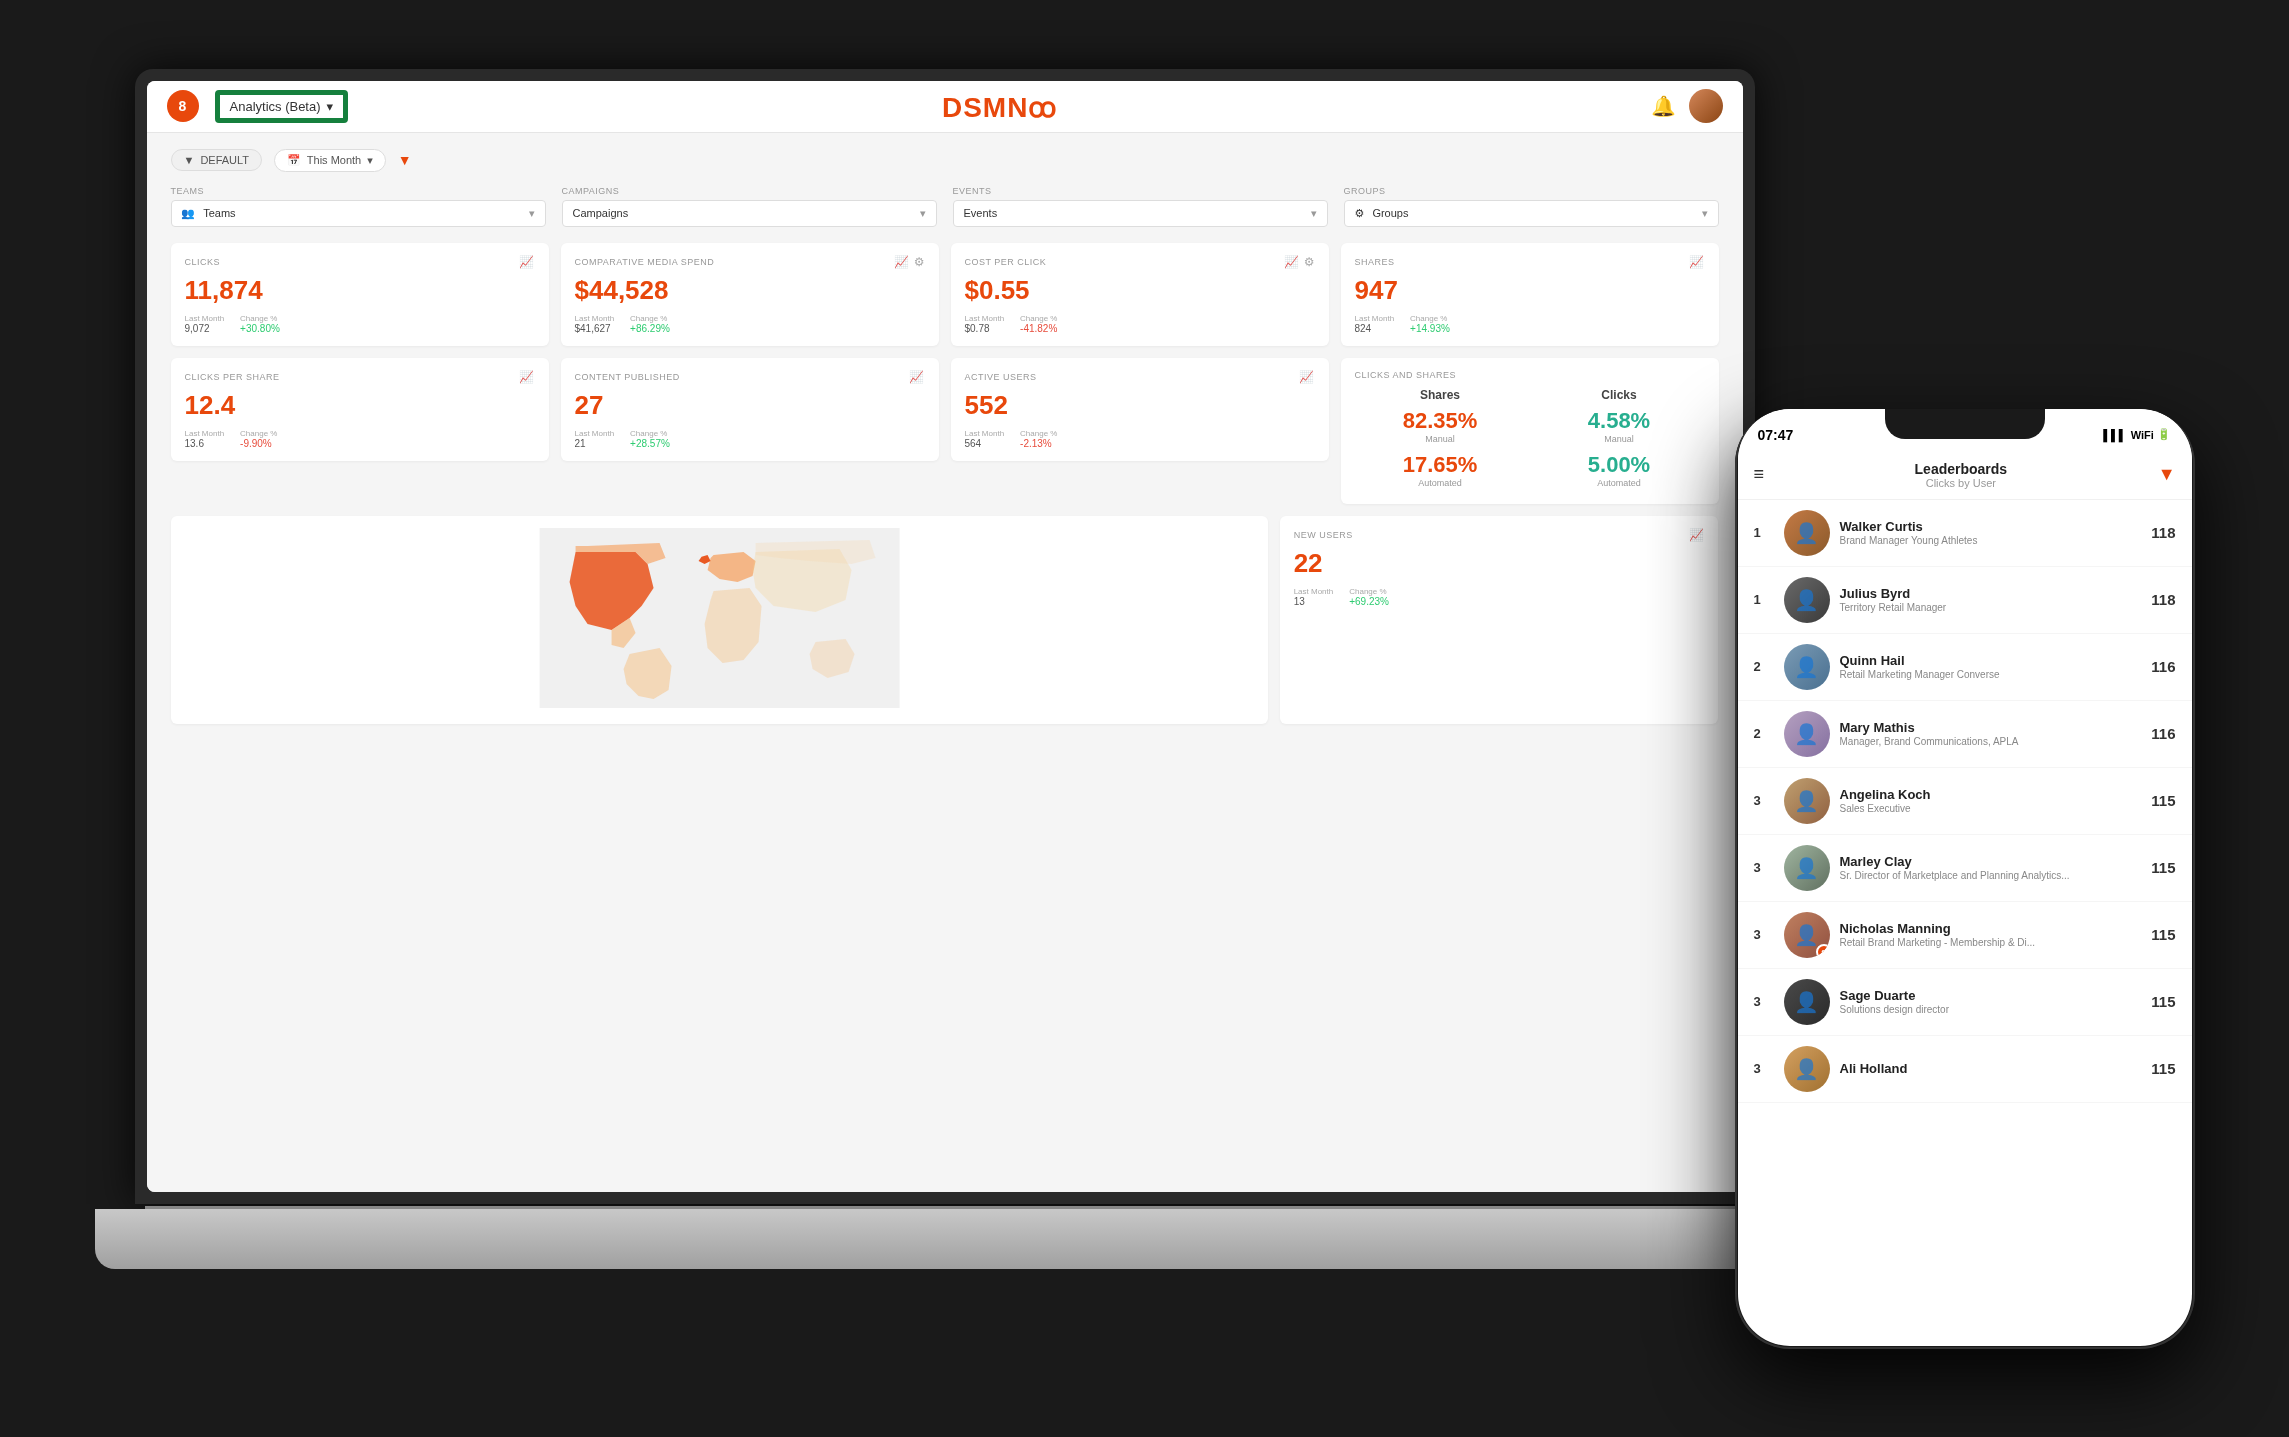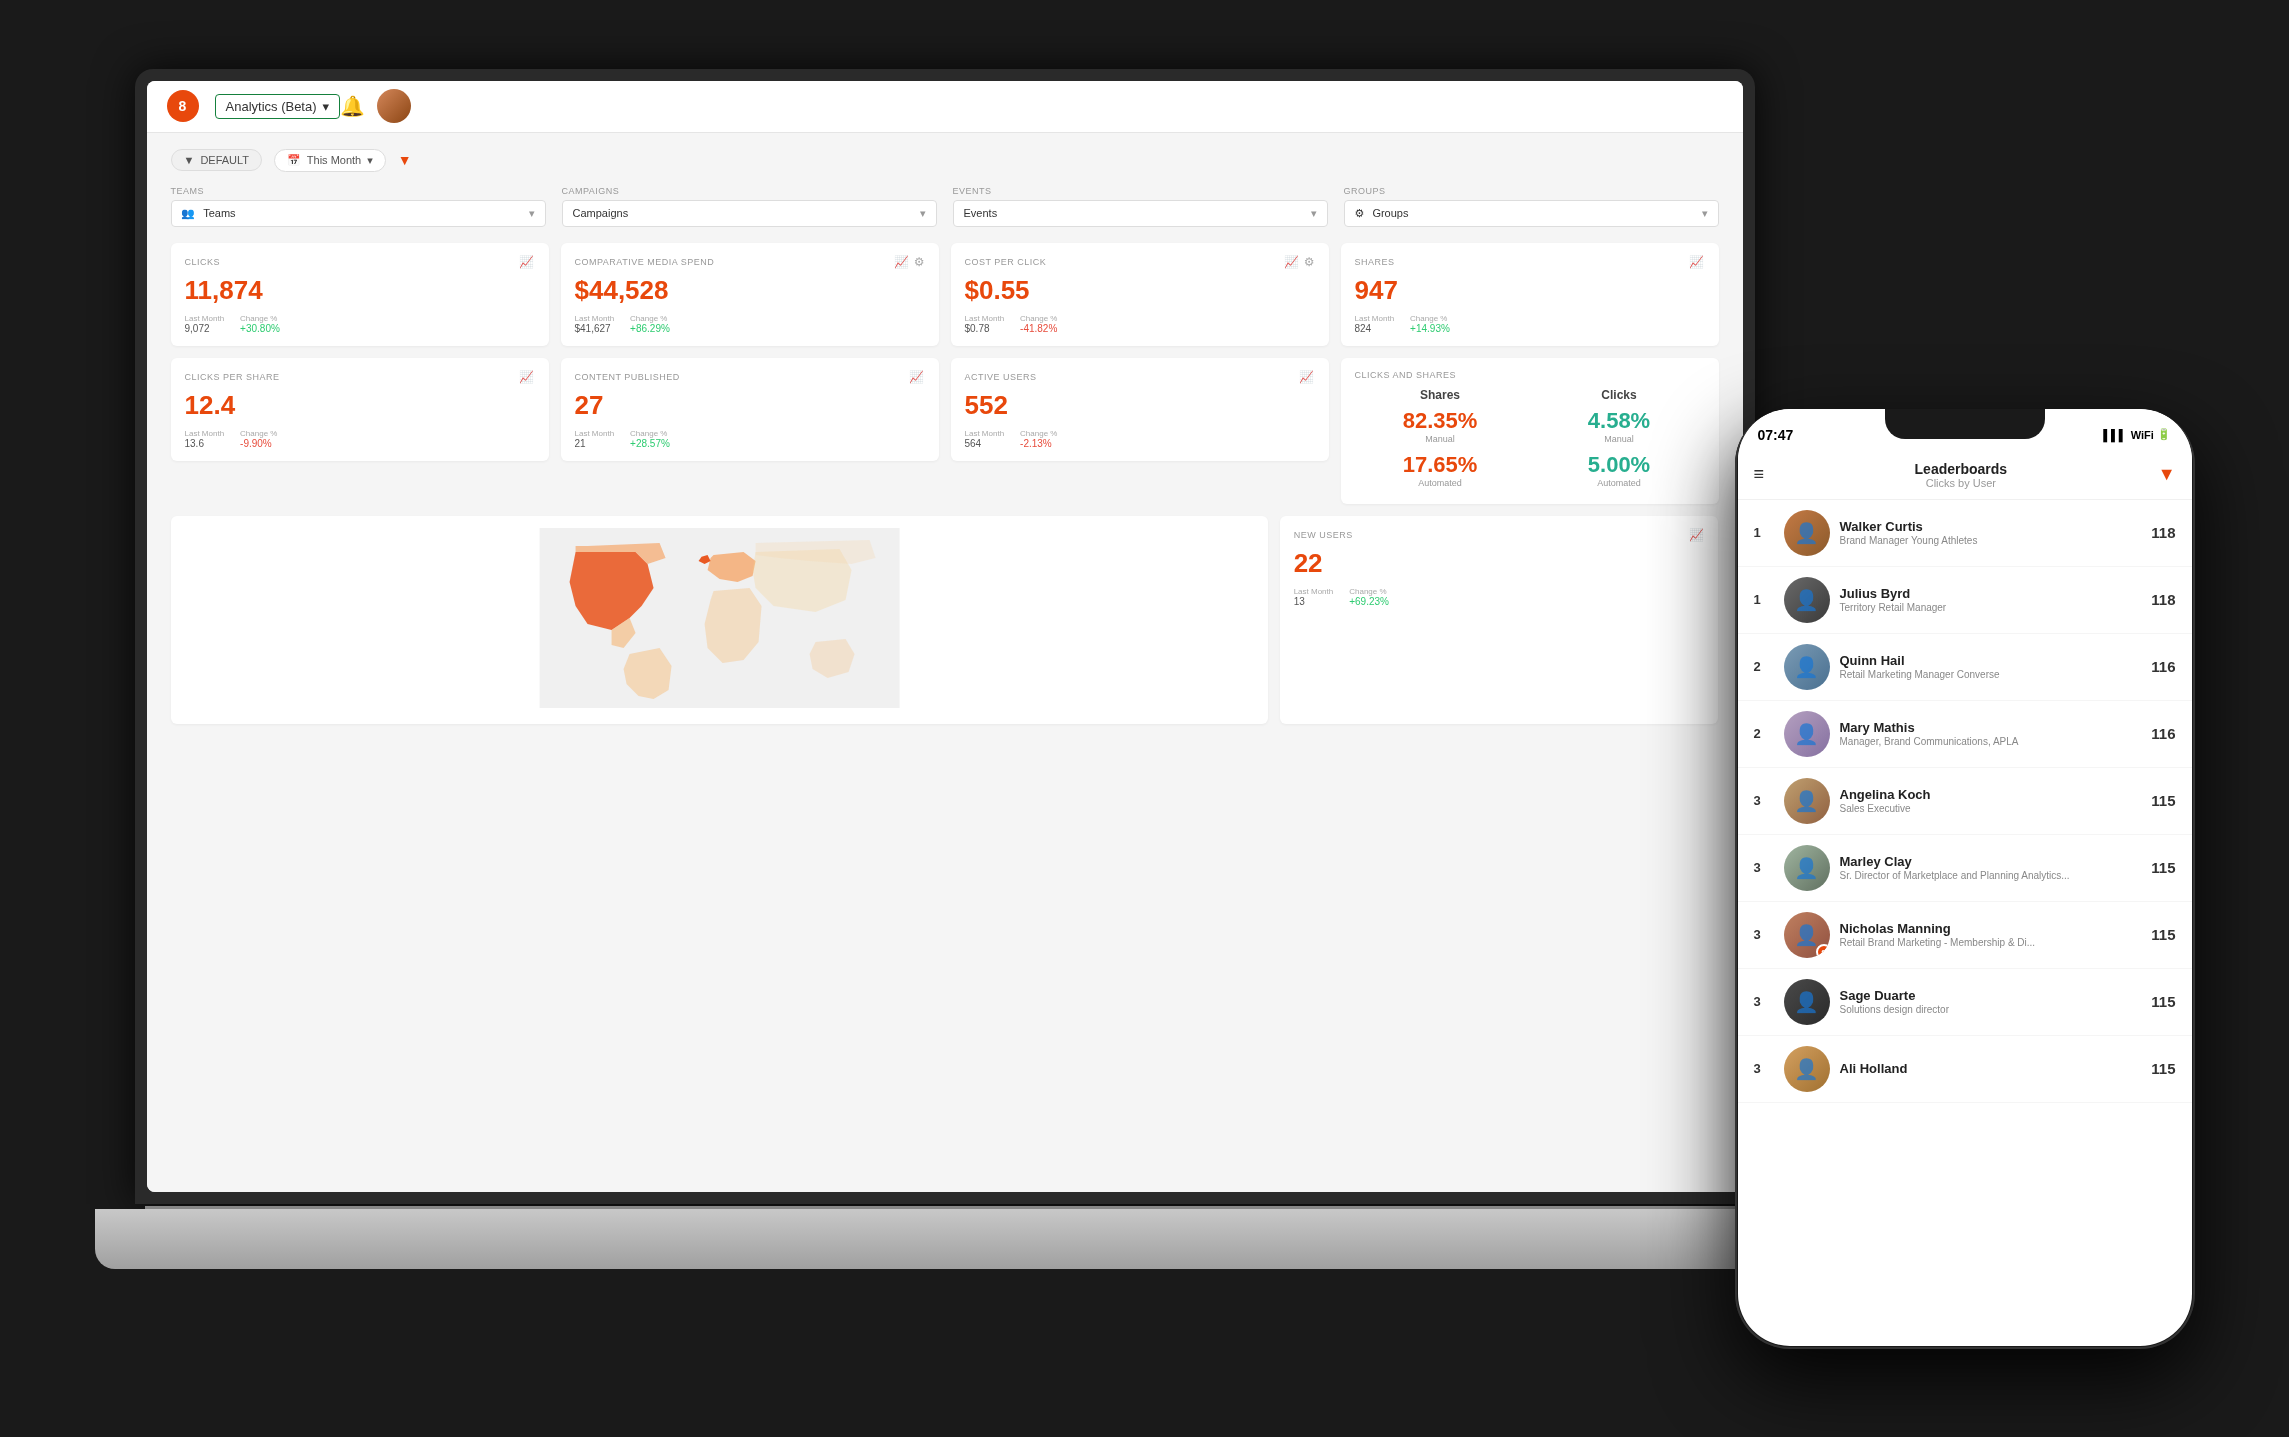--- a/index.html
+++ b/index.html
@@ -94,21 +94,21 @@
       font-weight: bold;
       margin-right: 16px;
     }
 
     .header-app-selector {
       display: flex;
       align-items: center;
       gap: 6px;
       font-size: 13px;
       color: #333;
-      border: 1px solid #15803d;
+      border: 5px solid #15803d;
       padding: 4px 10px;
       border-radius: 4px;
       cursor: pointer;
     }
 
     .header-title-center {
       flex: 1;
       text-align: center;
       font-size: 28px;
       font-weight: 700;
@@ -540,20 +540,21 @@
   <div class="laptop">
     <div class="laptop-screen-outer">
       <div class="laptop-screen">
 
         <div class="laptop-header">
           <div class="header-logo-icon">8</div>
           <div class="header-app-selector">
             <span>Analytics (Beta)</span>
             <span>▾</span>
           </div>
+          <div class="header-title-center">DSMNꝏ</div>
           <div class="header-actions">
             <div class="header-bell">🔔</div>
             <div class="header-avatar"></div>
           </div>
         </div>
 
         <div class="laptop-content">
 
           <div class="filter-bar">
             <div class="filter-chip active">

